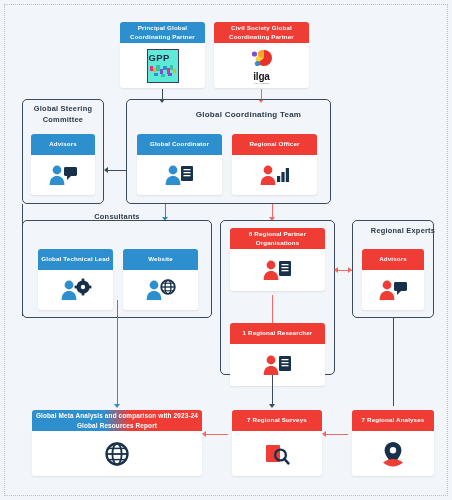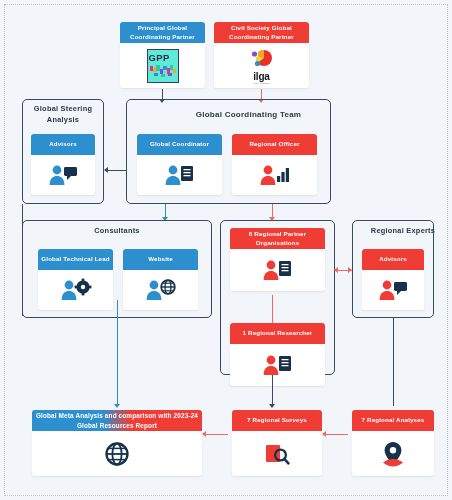--- a/index.html
+++ b/index.html
@@ -138,21 +138,21 @@
       </div>
     </div>
   </div>
 
   <div class="conn v" style="left:162px; top:89px; height:12px;"></div>
   <div class="arrow down" style="left:159px; top:99px;"></div>
   <div class="conn v red" style="left:261px; top:89px; height:12px;"></div>
   <div class="arrow down red" style="left:258px; top:99px;"></div>
 
   <div class="group" style="left:22px; top:99px; width:82px; height:105px;"></div>
-  <div class="group-title" style="left:22px; top:104px; width:82px;">Global Steering Analysis</div>
+  <div class="group-title" style="left:22px; top:104px; width:82px;">Global Steering Committee</div>
 
   <div class="card blue" style="left:31px; top:134px; width:64px;">
     <div class="hdr">Advisors</div>
     <div class="body" style="height:40px;">
       <svg width="30" height="24" viewBox="0 0 30 24">
         <circle cx="9" cy="7" r="4.4" fill="#2d8fce"></circle>
         <path d="M1.6 22 C1.6 15.6 5 13 9 13 C13 13 16.4 15.6 16.4 22 Z" fill="#2d8fce"></path>
         <rect x="16" y="4" width="13" height="9" rx="1.4" fill="#17314a"></rect>
         <path d="M19 13 L19 17 L23 13 Z" fill="#17314a"></path>
       </svg>
@@ -194,21 +194,21 @@
 
   <div class="conn v" style="left:22px; top:204px; height:112px;"></div>
 
   <div class="conn v teal" style="left:165px; top:204px; height:15px;"></div>
   <div class="arrow down teal" style="left:162px; top:217px;"></div>
 
   <div class="conn v red" style="left:272px; top:204px; height:15px;"></div>
   <div class="arrow down red" style="left:269px; top:217px;"></div>
 
   <div class="group" style="left:22px; top:220px; width:190px; height:98px;"></div>
-  <div class="group-title" style="left:22px; top:226px; width:190px;">Consultants</div>
+  <div class="group-title" style="left:22px; top:212px; width:190px;">Consultants</div>
 
   <div class="card blue" style="left:38px; top:249px; width:75px;">
     <div class="hdr">Global Technical Lead</div>
     <div class="body" style="height:40px;">
       <svg width="32" height="24" viewBox="0 0 32 24">
         <circle cx="9" cy="7" r="4.4" fill="#2d8fce"></circle>
         <path d="M1.6 22 C1.6 15.6 5 13 9 13 C13 13 16.4 15.6 16.4 22 Z" fill="#2d8fce"></path>
         <g fill="#17314a">
           <circle cx="23" cy="9" r="6.6"></circle>
           <rect x="21.6" y="0.6" width="2.8" height="3.4"></rect>

